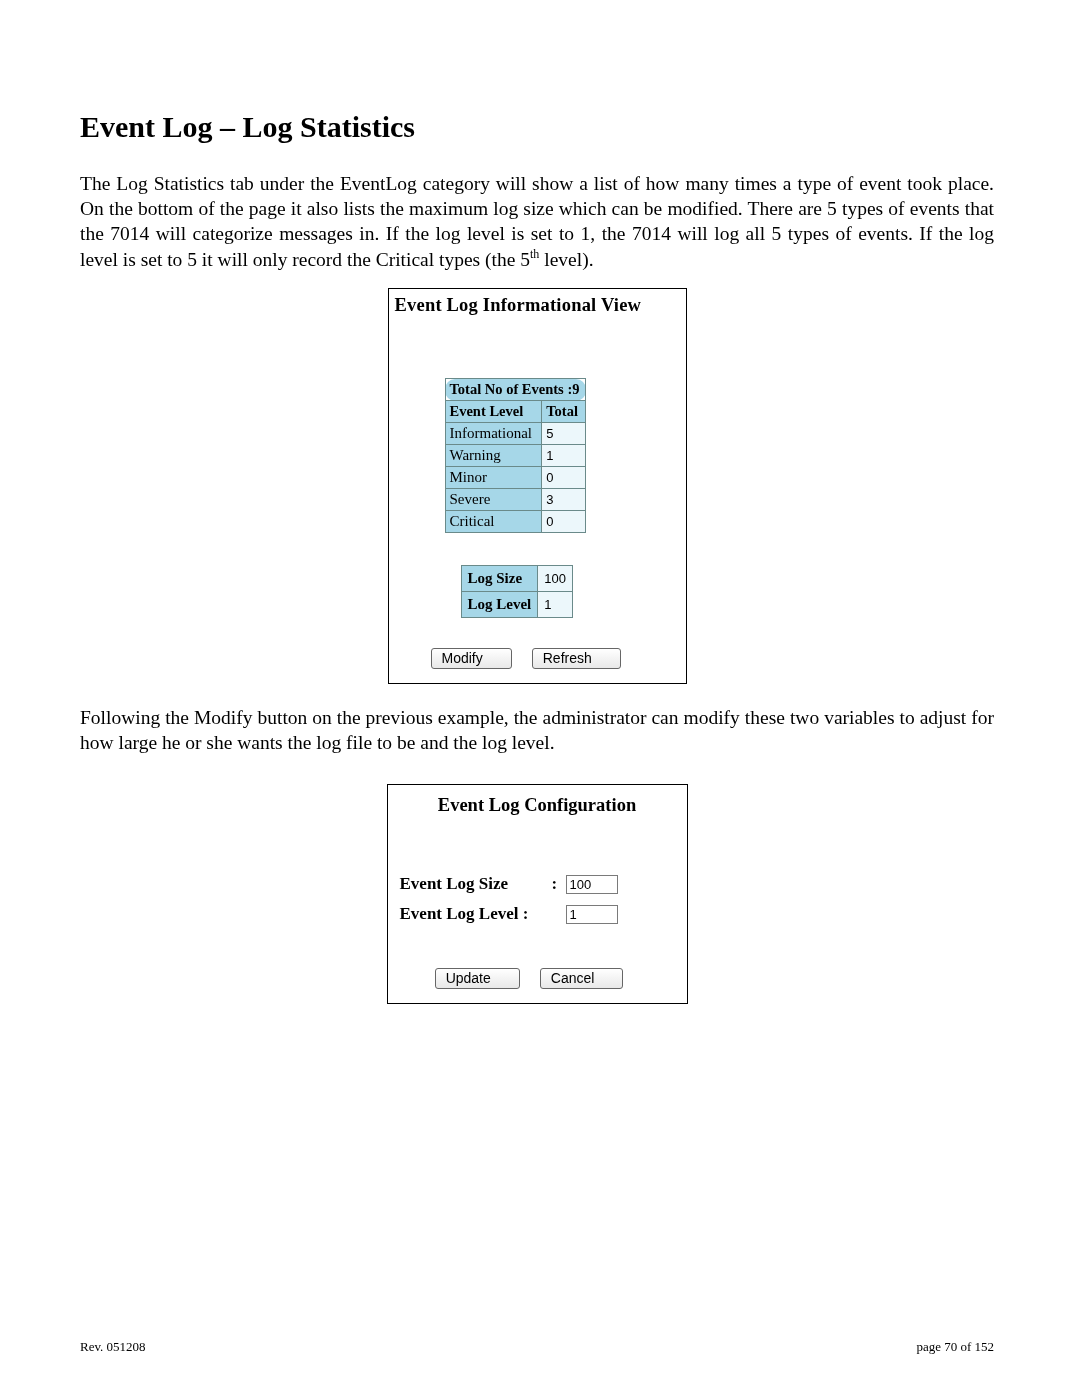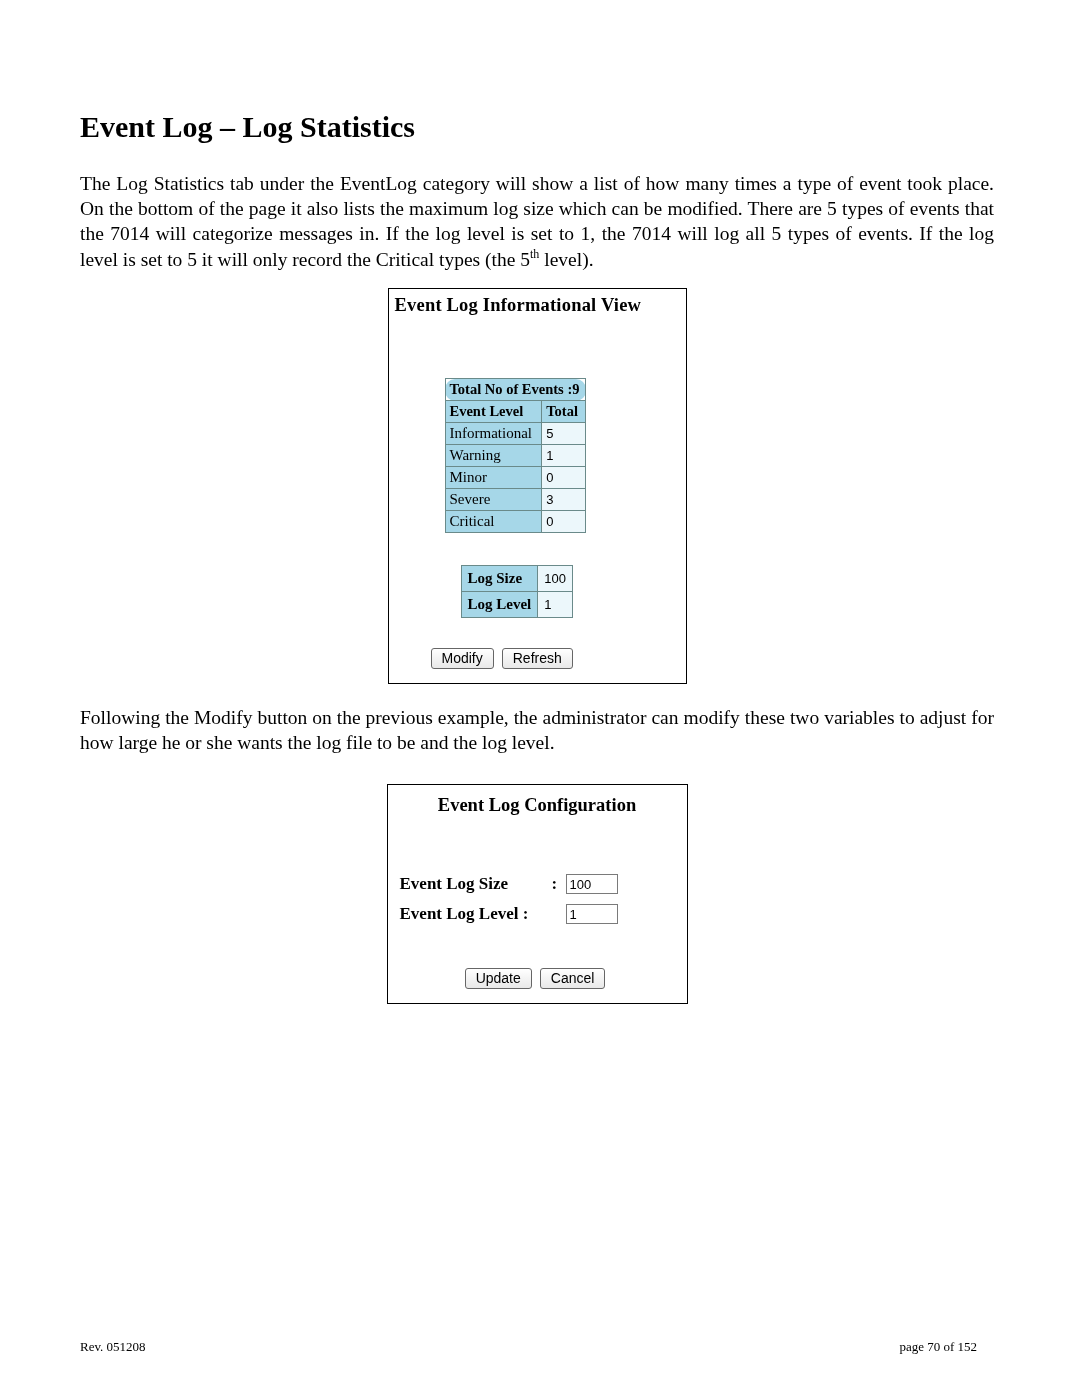--- a/index.html
+++ b/index.html
@@ -106,22 +106,22 @@
     margin-top: 30px;
     padding-left: 36px;
   }
   .btn {
     display: inline-block;
     font-family: Arial, sans-serif;
     font-size: 14px;
     border: 1px solid #666;
     border-radius: 3px;
     background: linear-gradient(#ffffff,#e8e8e8);
-    padding: 1px 10px 2px 10px;
-    margin-right: 4px;
+    padding: 1px 28px 2px 10px;
+    margin-right: 16px;
     cursor: pointer;
   }
 
   
   .panel2 {
     width: 275px;
     padding: 8px 12px 14px 12px;
     margin-top: 6px;
   }
   .panel2-title {
@@ -130,20 +130,21 @@
     font-size: 18.5px;
     text-align: center;
     margin: 2px 0 58px 0;
   }
   .field-row {
     font-family: "Times New Roman", serif;
     font-size: 17px;
     font-weight: bold;
     margin-bottom: 10px;
     display: flex;
+    align-items: center;
   }
   .field-row .flabel {
     width: 152px;
     display: inline-block;
   }
   .field-row .colon { width: 14px; text-align:left; }
   .field-row input {
     width: 44px;
     font-family: Arial, sans-serif;
     font-size: 13px;
@@ -153,21 +154,21 @@
   }
   .panel2 .button-row2 {
     margin-top: 44px;
     text-align: center;
   }
 
   
   .footer {
     position: absolute;
     left: 80px;
-    right: 97px;
+    right: 80px;
     bottom: 42px;
     font-size: 13px;
     font-family: "Times New Roman", serif;
     display: flex;
     justify-content: space-between;
   }
 
   .spacer-above-panel1 { height: 2px; }
   .para-gap { height: 22px; }
 </style>

